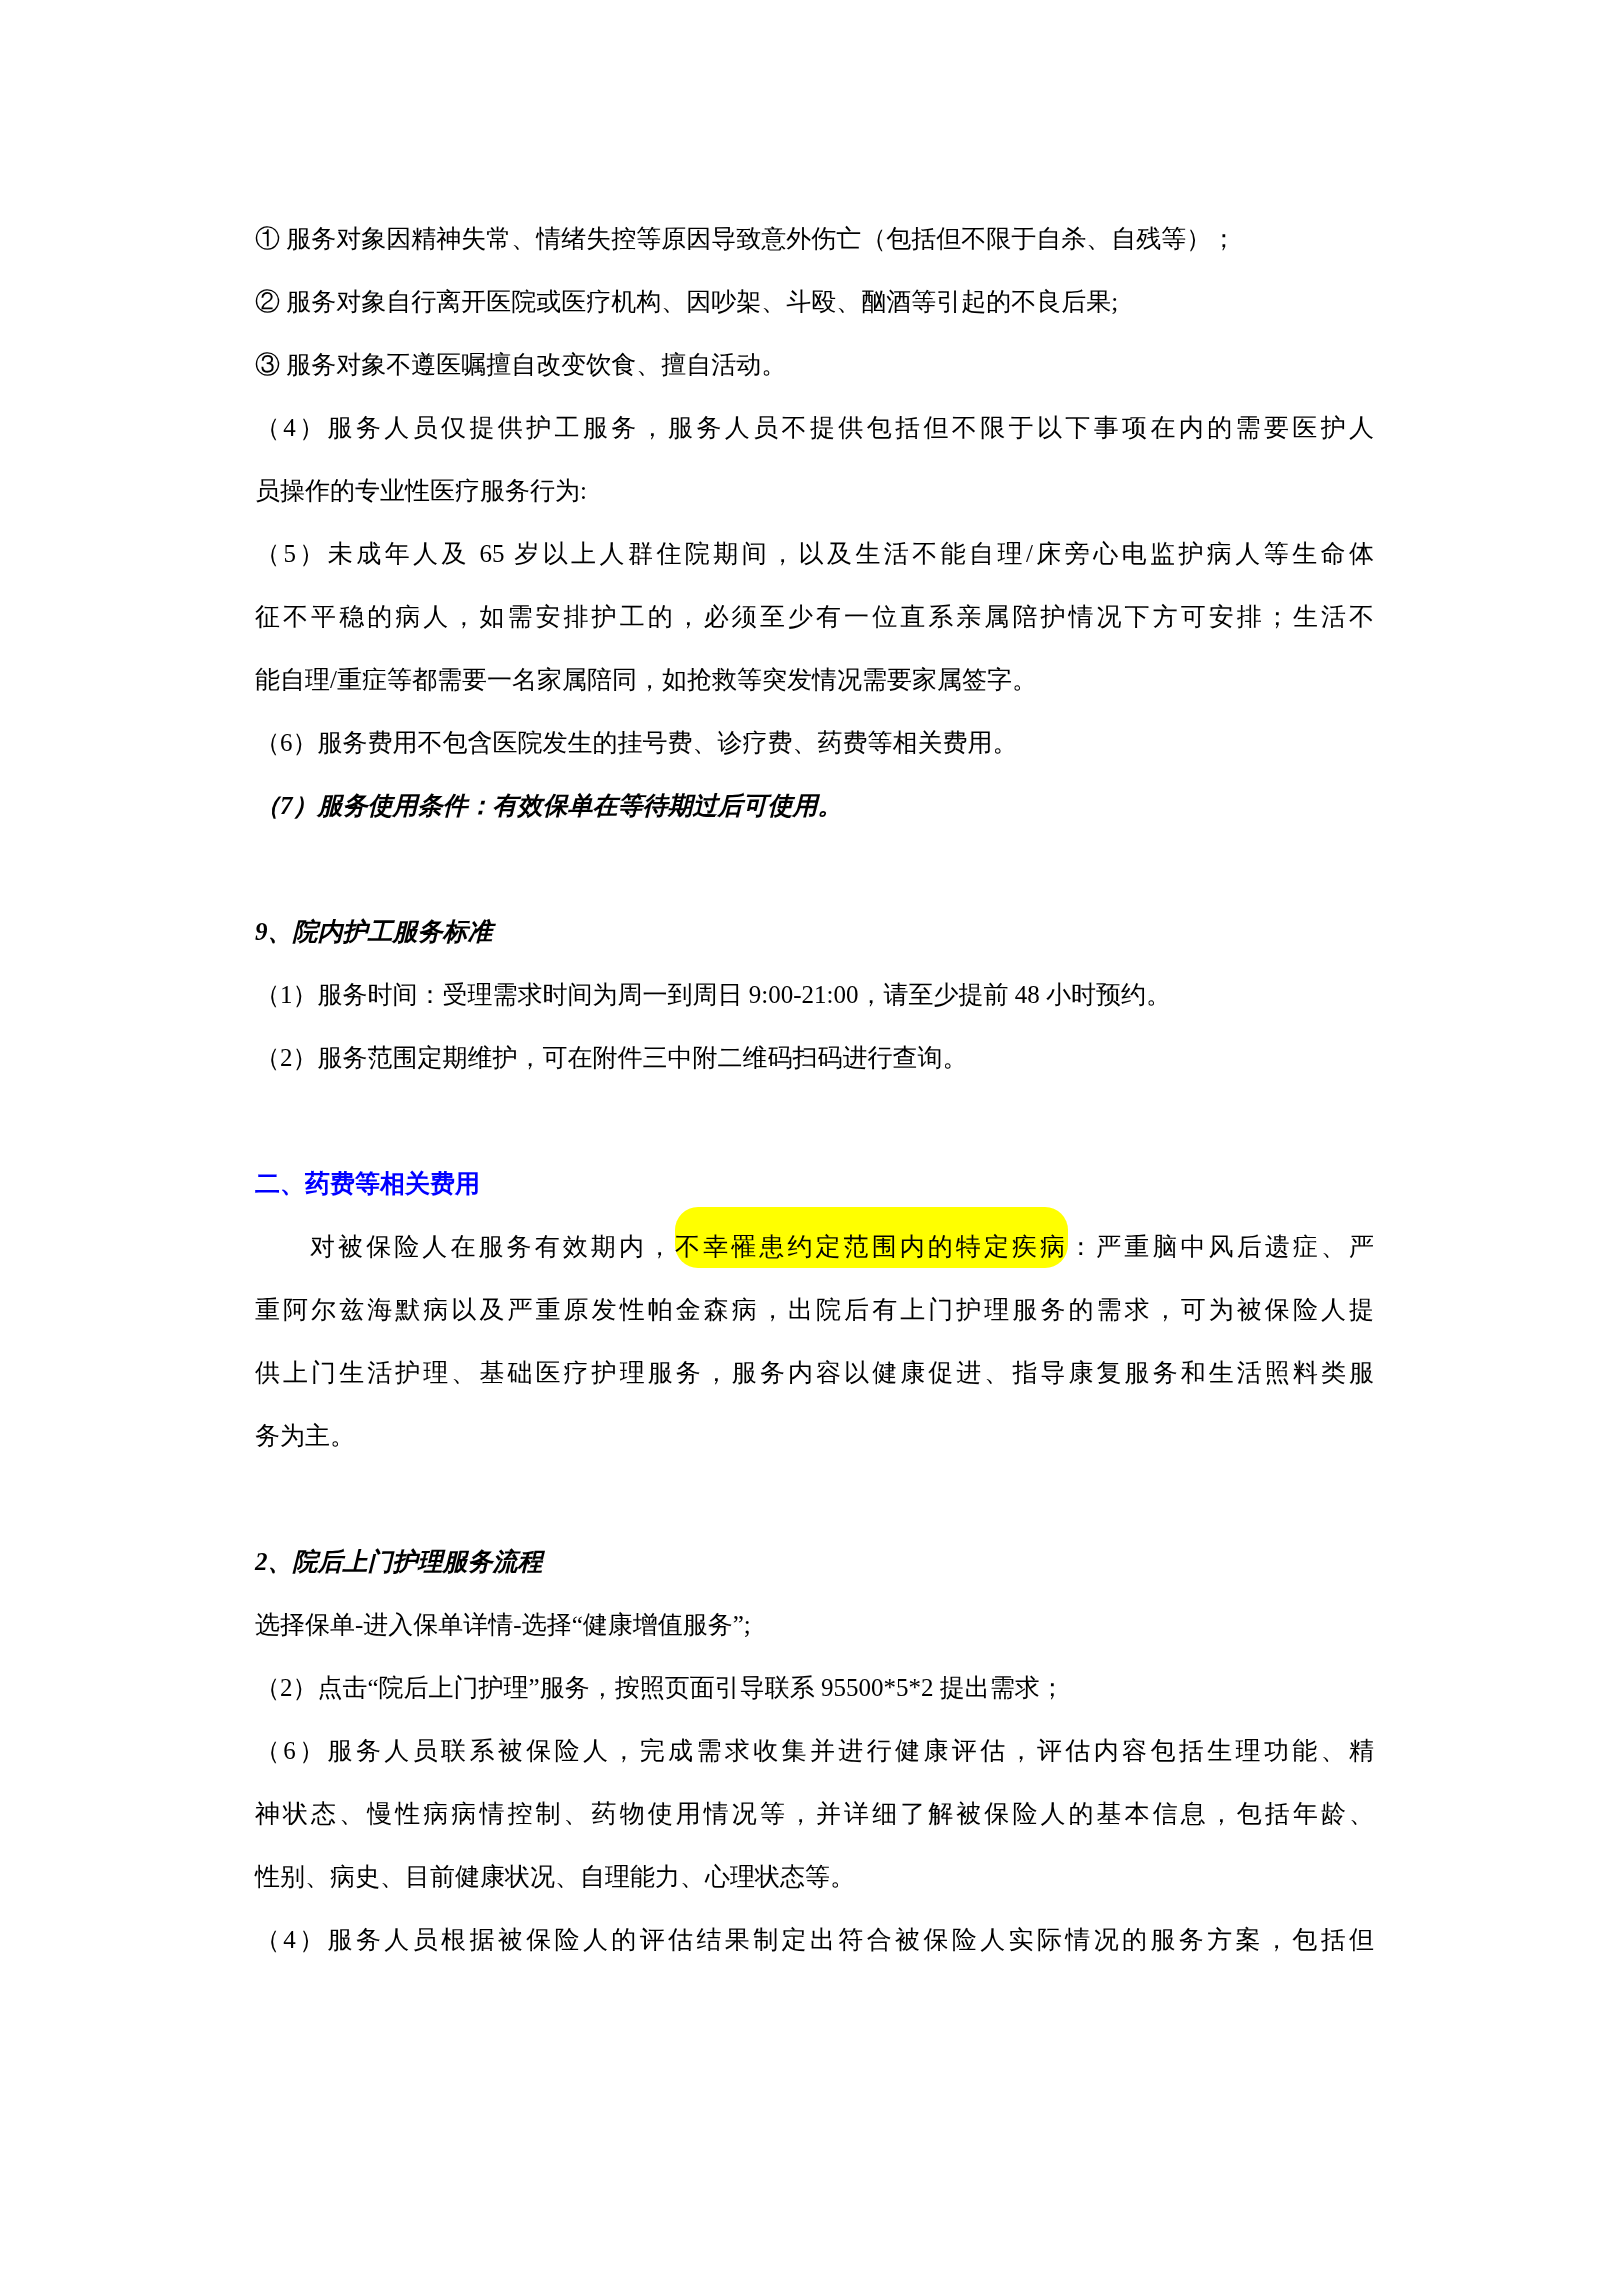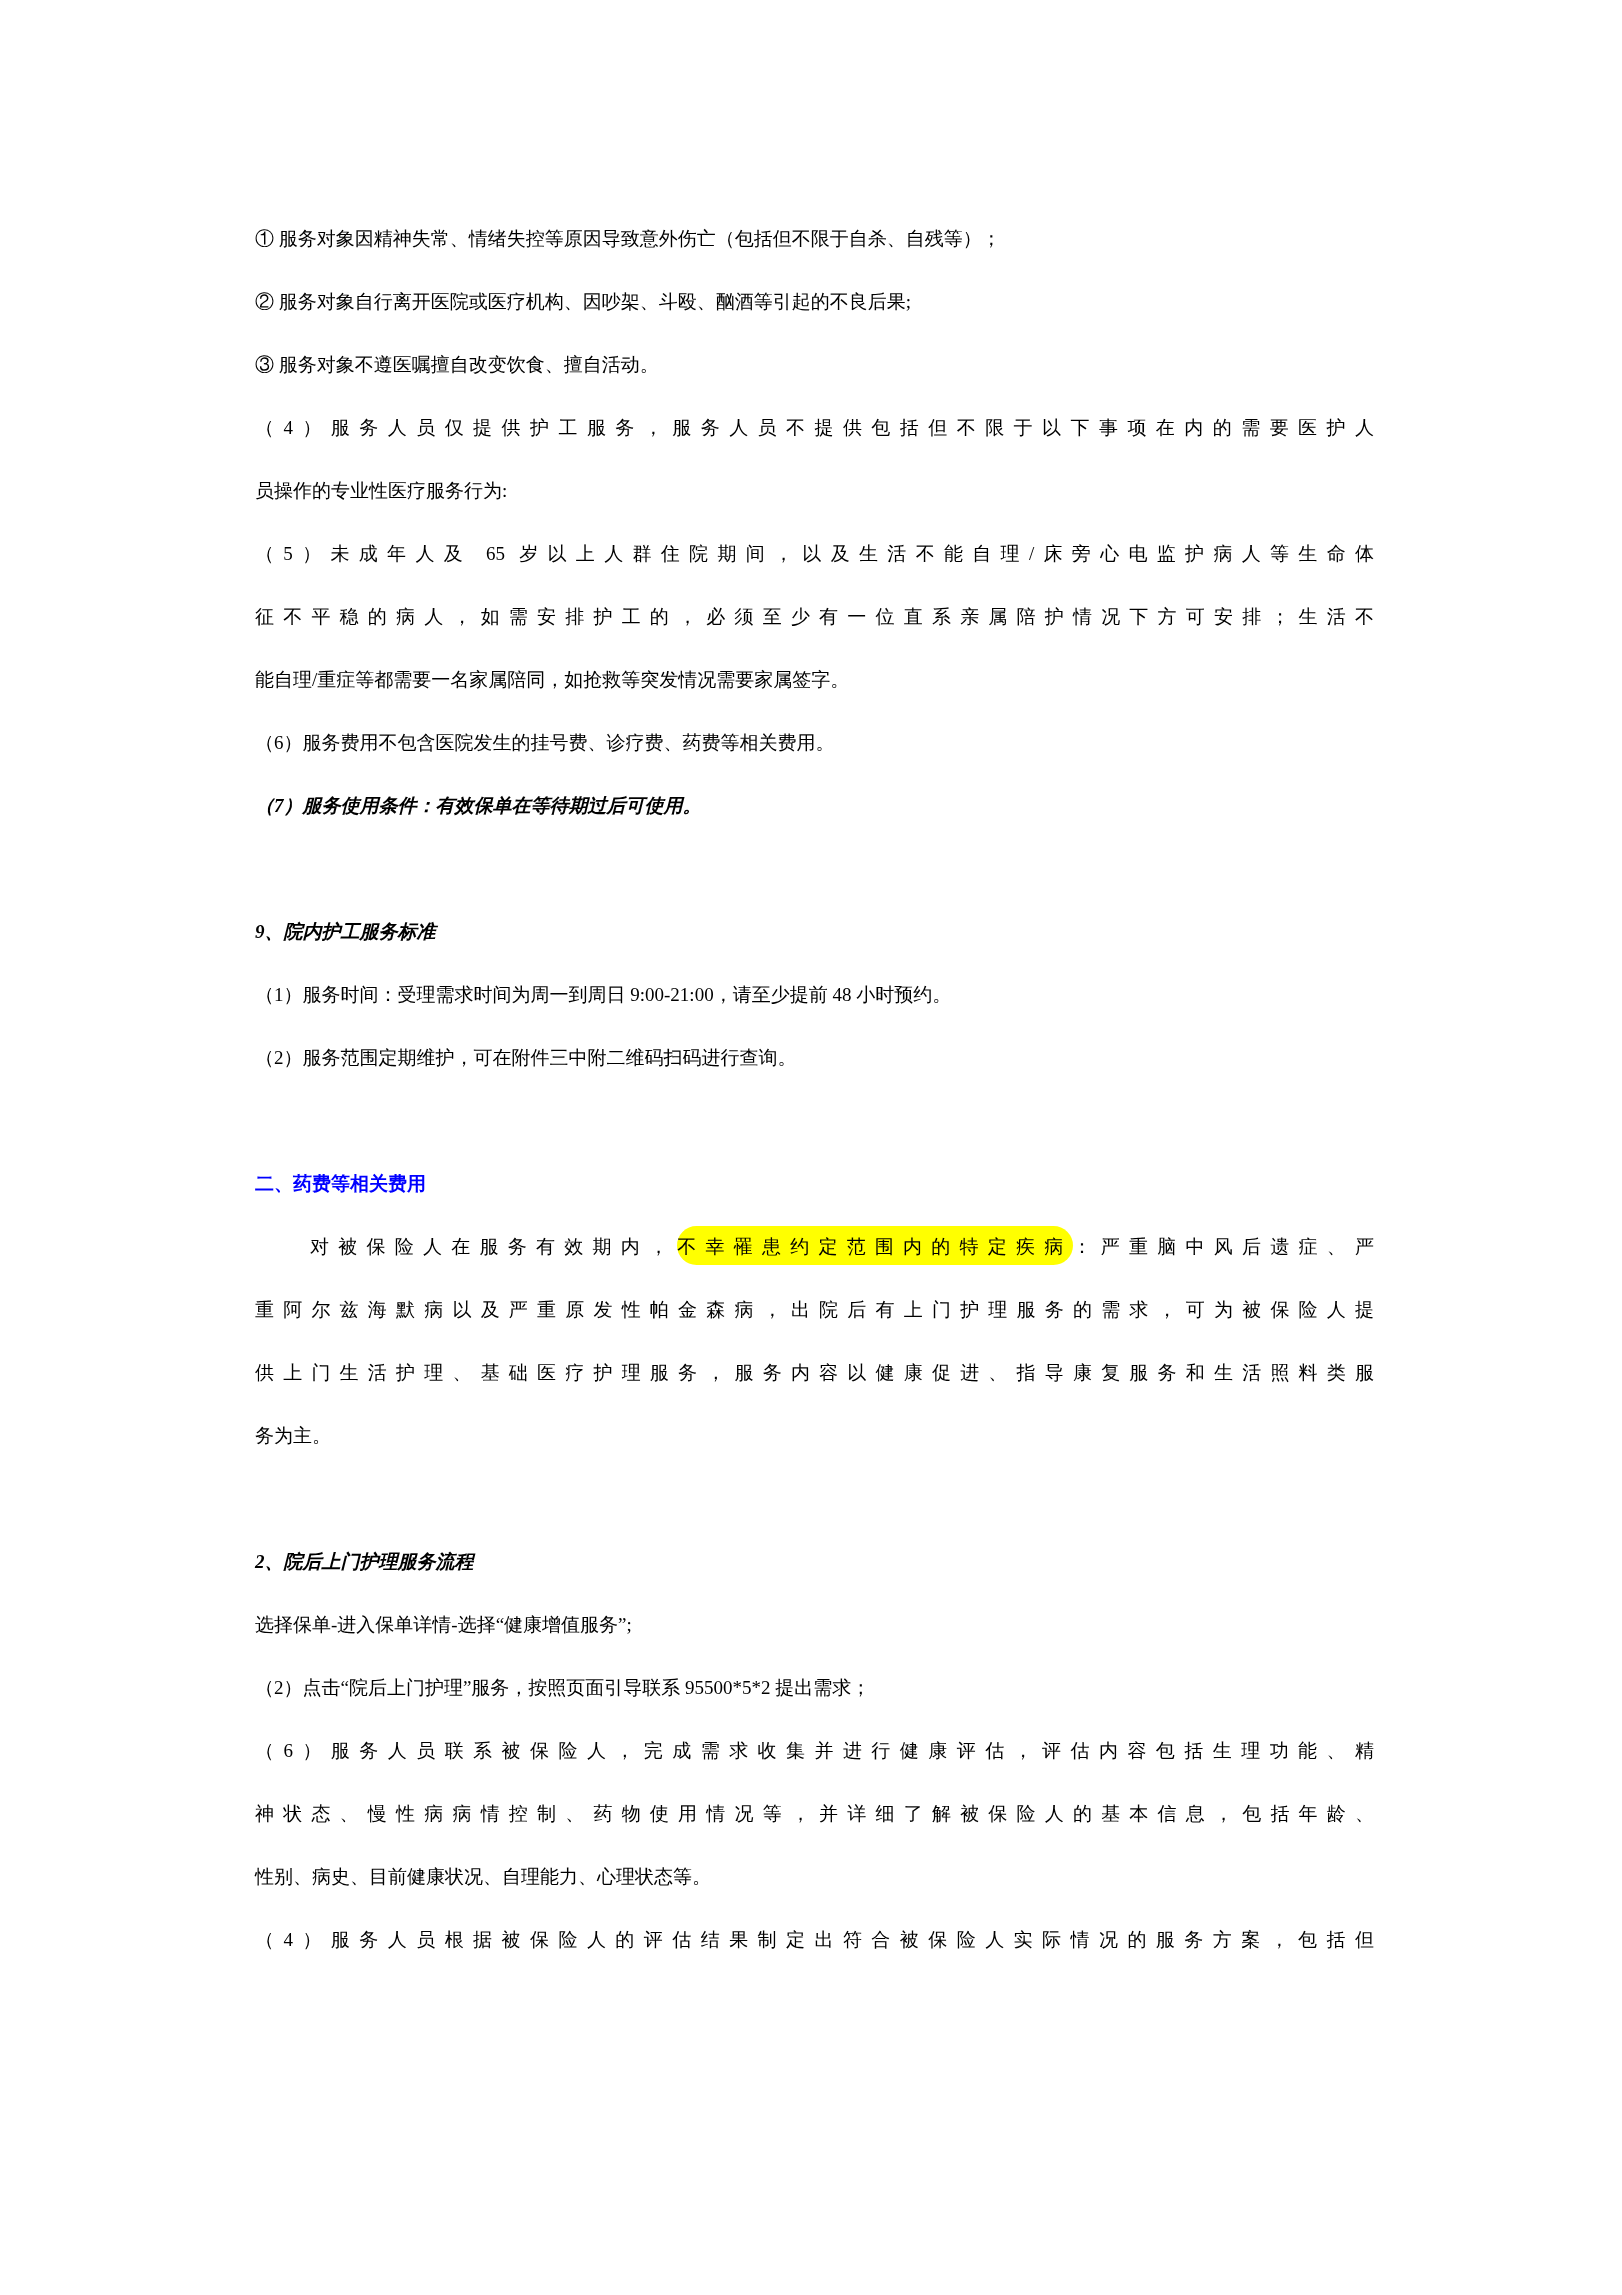--- a/index.html
+++ b/index.html
@@ -17,21 +17,21 @@
   }
   .content {
     position: absolute;
     left: 255px;
     top: 207px;
     width: 1119px;
   }
   .line {
     height: 63px;
     line-height: 63px;
-    font-size: 19px;
+    font-size: 25px;
     color: var(--text-color, #000000);
     white-space: normal;
     text-align: left;
   }
   .line.fill {
     text-align: justify;
     text-align-last: justify;
     -moz-text-align-last: justify;
     text-justify: inter-character;
   }
@@ -40,21 +40,21 @@
     font-weight: bold;
     font-style: italic;
   }
   .line.blue {
     font-weight: bold;
     color: var(--heading-blue, #0000ff);
   }
   .line.blank { height: 63px; }
   .hl {
     background: var(--highlight, #ffff00);
-    padding-top: 10px;
+    padding-top: 26px;
     padding-bottom: 7.9px;
     border-radius: 23px;
   }
 </style>
 </head>
 <body>
 
 <div class="page">
   <div class="content" id="doc-content">
       <div class="line"><span>① 服务对象因精神失常、情绪失控等原因导致意外伤亡（包括但不限于自杀、自残等）；</span></div>

